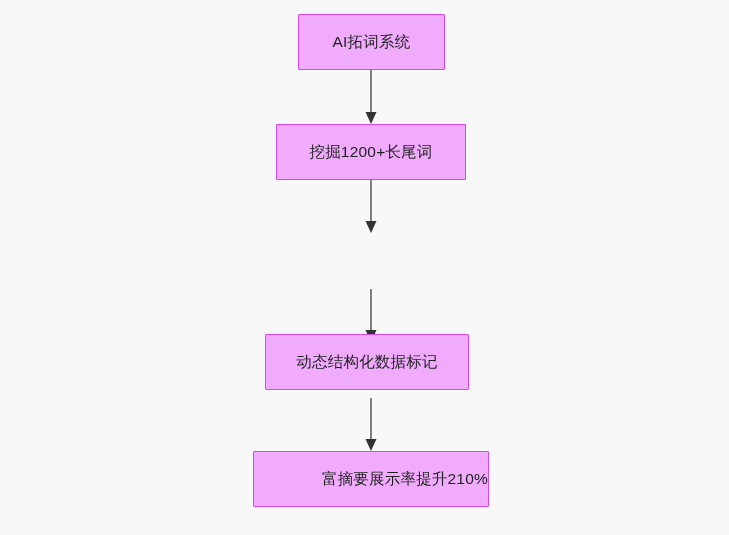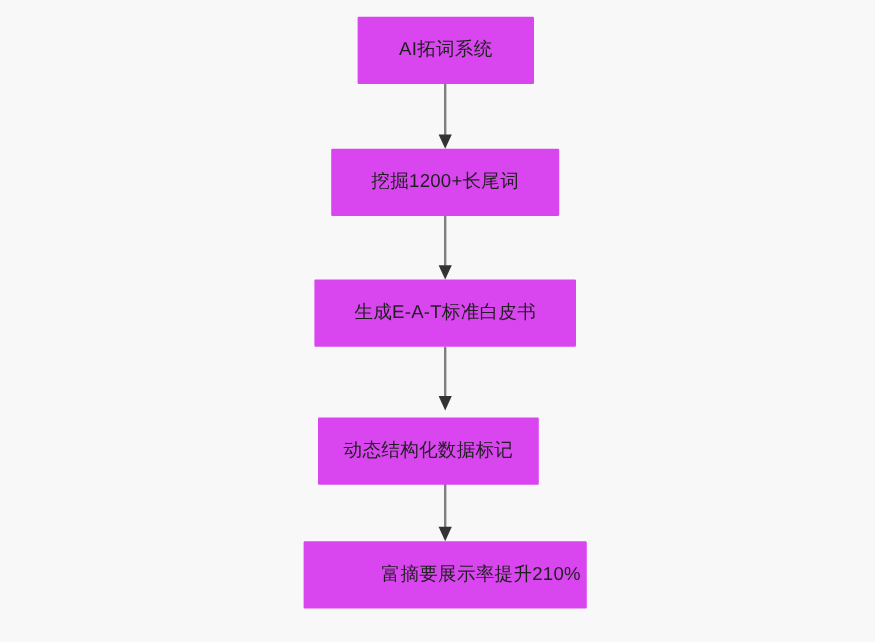--- a/index.html
+++ b/index.html
@@ -15,22 +15,22 @@
   }
   #flowchart-canvas {
     position: relative;
     width: 729px;
     height: 535px;
     background: #f8f8f8;
   }
   .node {
     position: absolute;
     box-sizing: border-box;
-    background: #d946ef;
-    border: 5px solid #d946ef;
+    background: #f0abfc;
+    border: 1px solid #d946ef;
     border-radius: 1px;
     display: flex;
     align-items: center;
     justify-content: center;
   }
   .node-label {
     font-size: 15.5px;
     line-height: 1;
     color: #1f1f1f;
     letter-spacing: 0.2px;
@@ -80,25 +80,22 @@
   </div>
 
   <div class="node" style="left:298px; top:14px; width:147px; height:56px;">
     <span class="node-label">AI拓词系统</span>
   </div>
 
   <div class="node" style="left:276px; top:124px; width:190px; height:56px;">
     <span class="node-label">挖掘1200+长尾词</span>
   </div>
 
-  <div class="node" style="left:262px; top:233px; width:218px; height:56px;">
-    <span class="node-label">生成E-A-T标准白皮书</span>
-  </div>
 
-  <div class="node" style="left:265px; top:348px; width:184px; height:56px;">
+  <div class="node" style="left:265px; top:334px; width:204px; height:56px;">
     <span class="node-label">动态结构化数据标记</span>
   </div>
 
   <div class="node" style="left:253px; top:451px; width:236px; height:56px;justify-content:flex-end;">
     <span class="node-label">富摘要展示率提升210%</span>
   </div>
 
 </div>
 
 </body></html>

